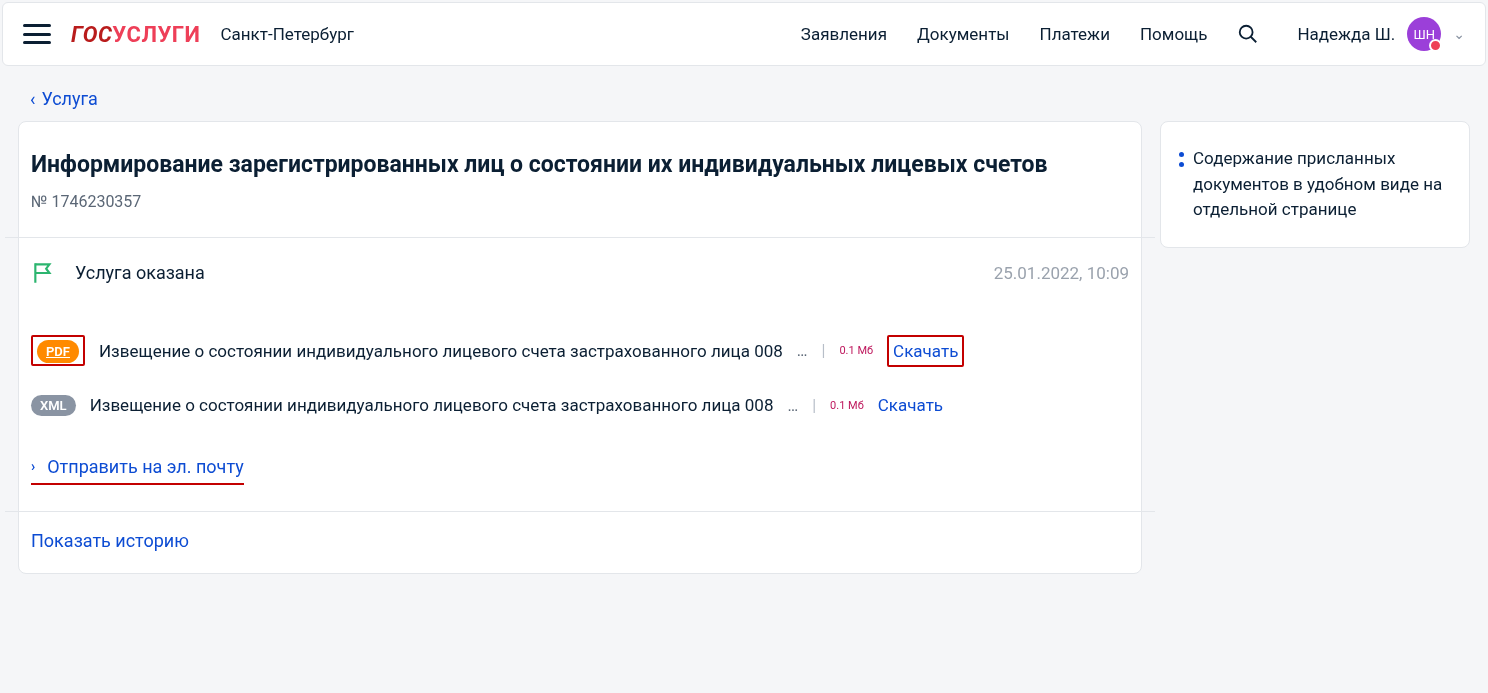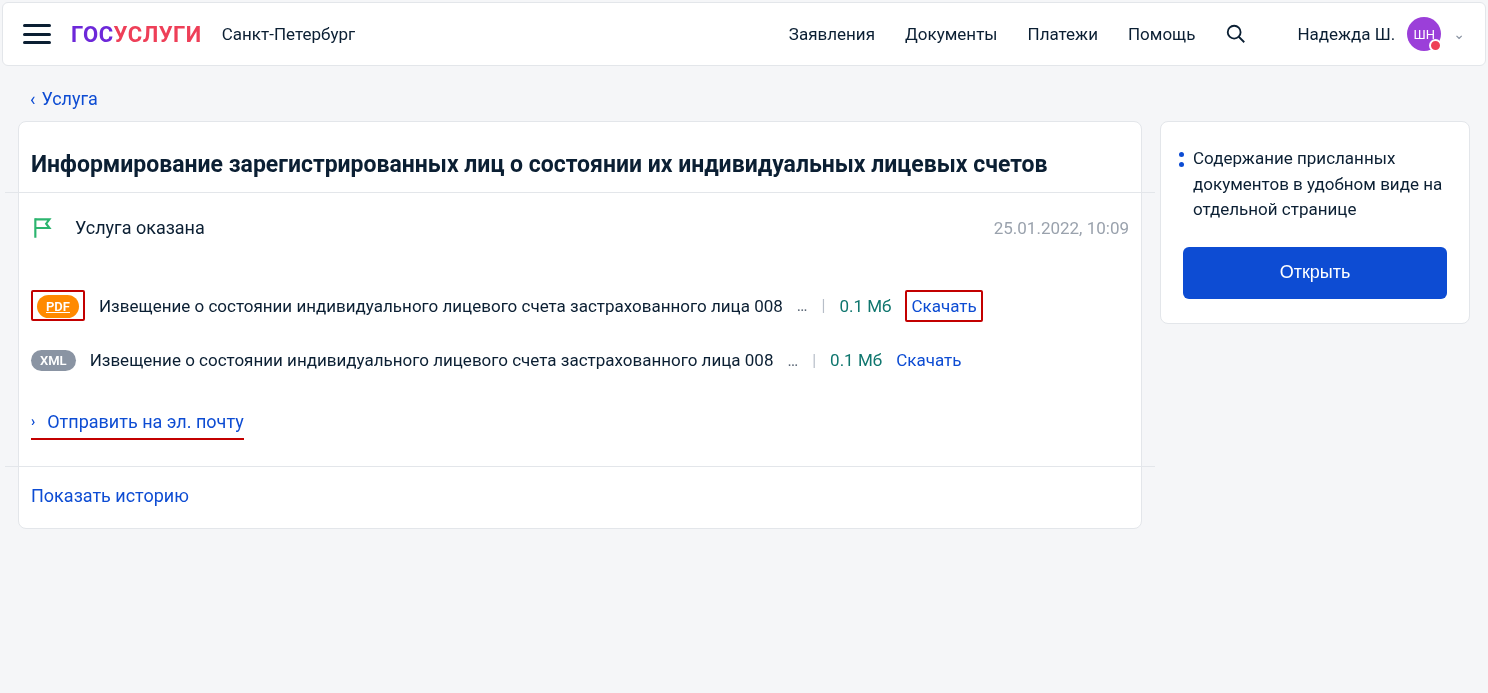--- a/index.html
+++ b/index.html
@@ -20,27 +20,27 @@
     padding: 0 20px;
     gap: 20px;
   }
   .hamburger {
     width: 28px; height: 20px;
     display: flex; flex-direction: column; justify-content: space-between;
     cursor: pointer;
   }
   .hamburger div { height: 3px; background: #0b1f33; border-radius: 2px; }
   .logo { font-size: 22px; font-weight: 700; letter-spacing: .5px; }
-  .logo .b { color: #6d28d9; }
+  .logo .b { color: #b91c1c; font-style: italic; }
   .logo .r { color: #ee3f58; }
   .city { color: #0b1f33; font-size: 17px; }
   .nav { margin-left: auto; display: flex; align-items: center; gap: 30px; }
   .nav a { color: #0b1f33; text-decoration: none; font-size: 17px; cursor: pointer; }
   .search-icon { width: 22px; height: 22px; cursor: pointer; }
-  .userblock { display: flex; align-items: center; gap: 12px; margin-left: 20px; }
+  .userblock { display: flex; align-items: center; gap: 12px; margin-left: 8px; }
   .username { font-size: 17px; color: #0b1f33; }
   .avatar {
     width: 34px; height: 34px; border-radius: 50%;
     background: #9b3fd9; color: #fff; font-size: 13px;
     display: flex; align-items: center; justify-content: center;
     position: relative;
   }
   .avatar::after {
     content: ""; position: absolute; right: -1px; bottom: -1px;
     width: 9px; height: 9px; background: #ee3f58; border-radius: 50%;
@@ -83,21 +83,21 @@
     font-size: 13px; font-weight: 600; color: #fff;
     padding: 4px 9px; border-radius: 14px;
     line-height: 1;
   }
   .badge-pdf { background: #ff8a00; text-decoration: underline; }
   .badge-xml { background: #8a94a3; }
   .red-outline { border: 2px solid #c30000; padding: 4px; border-radius: 2px; }
   .filename { font-size: 17px; color: #0b1f33; flex: 0 1 auto; }
   .ellipsis { color: #5b6776; }
   .fsep { color: #b7bec8; }
-  .fsize { color: #0f766e; font-size: 17px; }
+  .fsize { color: #be185d; font-size: 11px; }
   .dl { color: #0d4cd3; font-size: 17px; cursor: pointer; }
 
   .send-email {
     display: inline-flex; align-items: center; gap: 12px;
     color: #0d4cd3; font-size: 18px; margin-top: 26px;
     border-bottom: 2px solid #c30000; padding-bottom: 6px;
     cursor: pointer;
   }
   .send-email .ch { font-size: 14px; font-weight: 700; }
 
@@ -148,20 +148,21 @@
 </div>
 
 <div class="back">
   <span>‹</span>
   <span>Услуга</span>
 </div>
 
 <div class="wrap">
   <div class="card">
     <h1 class="title">Информирование зарегистрированных лиц о состоянии их индивидуальных лицевых счетов</h1>
+    <div class="reqno">№ 1746230357</div>
     <div class="divider"></div>
 
     <div class="statusrow">
       <svg class="flag-icon" viewBox="0 0 24 24" fill="none" stroke="#2cb56f" stroke-width="2">
         <path d="M4 3v18"></path>
           <path d="M4 4h13l-3 4 3 4H4"></path>
       </svg>
       <span class="status-text">Услуга оказана</span>
       <span class="status-date">25.01.2022, 10:09</span>
     </div>
@@ -194,15 +195,14 @@
       <span class="ch">›</span>
       <span>Отправить на эл. почту</span>
     </div>
 
     <div class="divider2"></div>
     <div class="show-hist">Показать историю</div>
   </div>
 
   <div class="sidecard">
     <div class="side-text">Содержание присланных документов в удобном виде на отдельной странице</div>
-    <button class="btn-primary">Открыть</button>
   </div>
 </div>
 
 </body></html>

